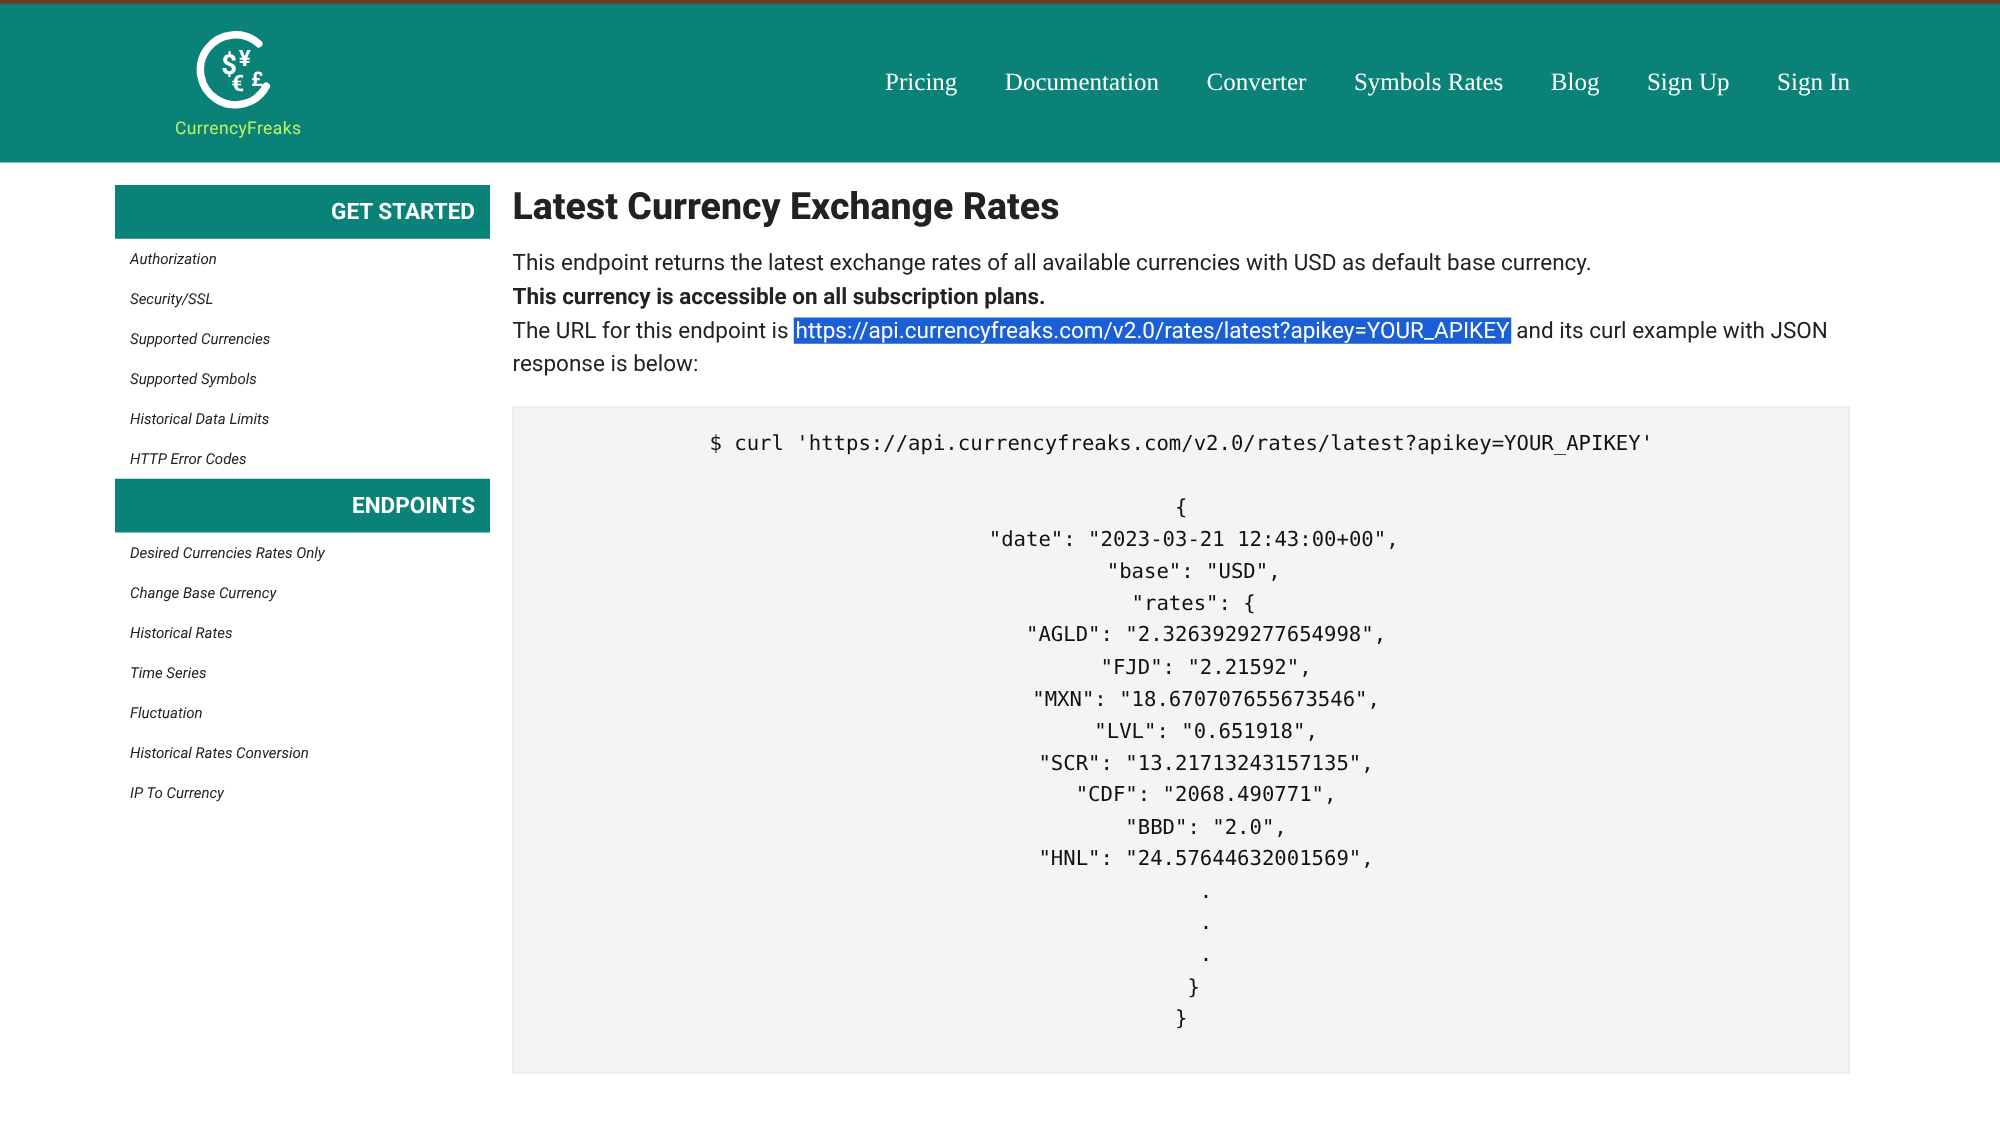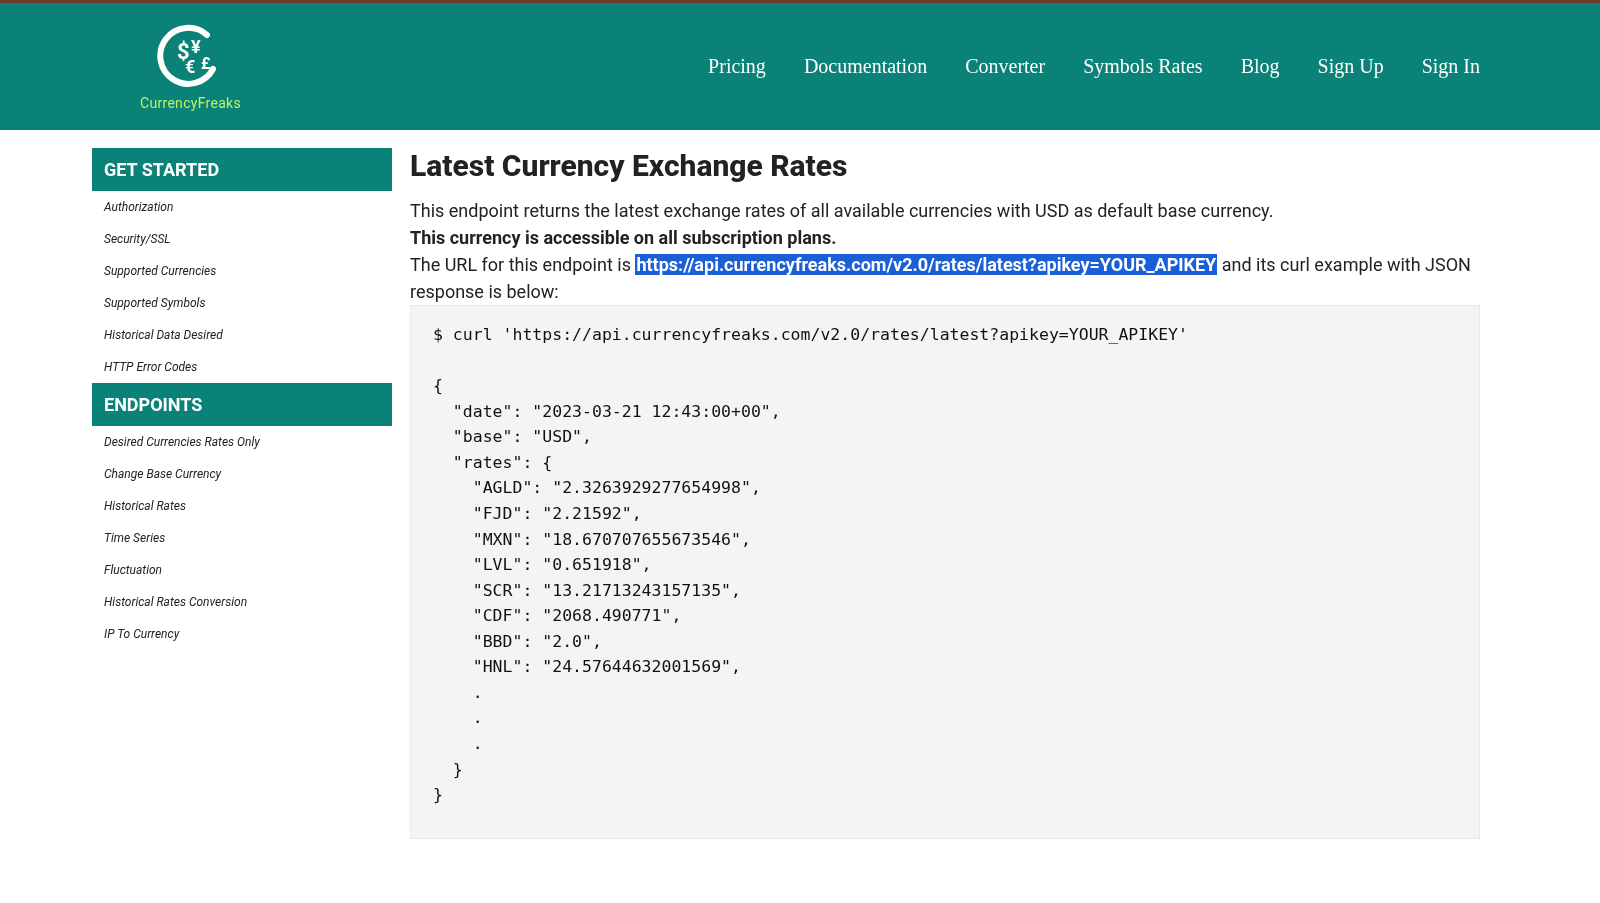--- a/index.html
+++ b/index.html
@@ -46,20 +46,21 @@
   .sidebar {
     width: 300px;
     flex: none;
   }
   .side-header {
     background: #0b8278;
     color: #fff;
     font-weight: 700;
     font-size: 18px;
     padding: 11px 12px;
+    text-align: right;
   }
   .side-item {
     font-size: 12px;
     padding: 9px 12px;
     color: #222;
     cursor: pointer;
     font-style: italic;
   }
   .side-item.active {
     color: #0b8278;
@@ -71,39 +72,41 @@
     min-width: 0;
   }
   h1 {
     font-size: 30px;
     font-weight: 800;
     margin-bottom: 14px;
   }
   .intro {
     font-size: 18px;
     line-height: 1.5;
+    margin-bottom: 20px;
   }
   .intro .bold { font-weight: 700; }
   .intro .hl {
     background: #1b5fd6;
     color: #fff;
-    font-weight: 700;
+    font-weight: 400;
     padding: 0 1px;
   }
   
   .codebox {
     background: #f3f4f5;
     border: 1px solid #e6e7e8;
     font-family: "Menlo", "Consolas", monospace;
     font-size: 16.5px;
     line-height: 1.55;
     padding: 16px 22px 30px 22px;
     color: #111;
     white-space: pre;
     overflow-x: auto;
+    text-align: center;
   }
 </style>
 </head>
 <body>
 
 <div class="header">
   <div class="logo-block">
     <span>
       <svg width="72" height="64" viewBox="0 0 72 64">
         <path d="M52 12 A28 28 0 1 0 58 46" stroke="#fff" stroke-width="6" fill="none" stroke-linecap="round"></path>
@@ -126,21 +129,21 @@
   </nav>
 </div>
 
 <div class="page">
   <aside class="sidebar">
     <div class="side-header">GET STARTED</div>
     <div class="side-item">Authorization</div>
     <div class="side-item">Security/SSL</div>
     <div class="side-item">Supported Currencies</div>
     <div class="side-item">Supported Symbols</div>
-    <div class="side-item">Historical Data Desired</div>
+    <div class="side-item">Historical Data Limits</div>
     <div class="side-item">HTTP Error Codes</div>
 
     <div class="side-header">ENDPOINTS</div>
     <div class="side-item">Desired Currencies Rates Only</div>
     <div class="side-item">Change Base Currency</div>
     <div class="side-item">Historical Rates</div>
     <div class="side-item">Time Series</div>
     <div class="side-item">Fluctuation</div>
     <div class="side-item">Historical Rates Conversion</div>
     <div class="side-item">IP To Currency</div>

